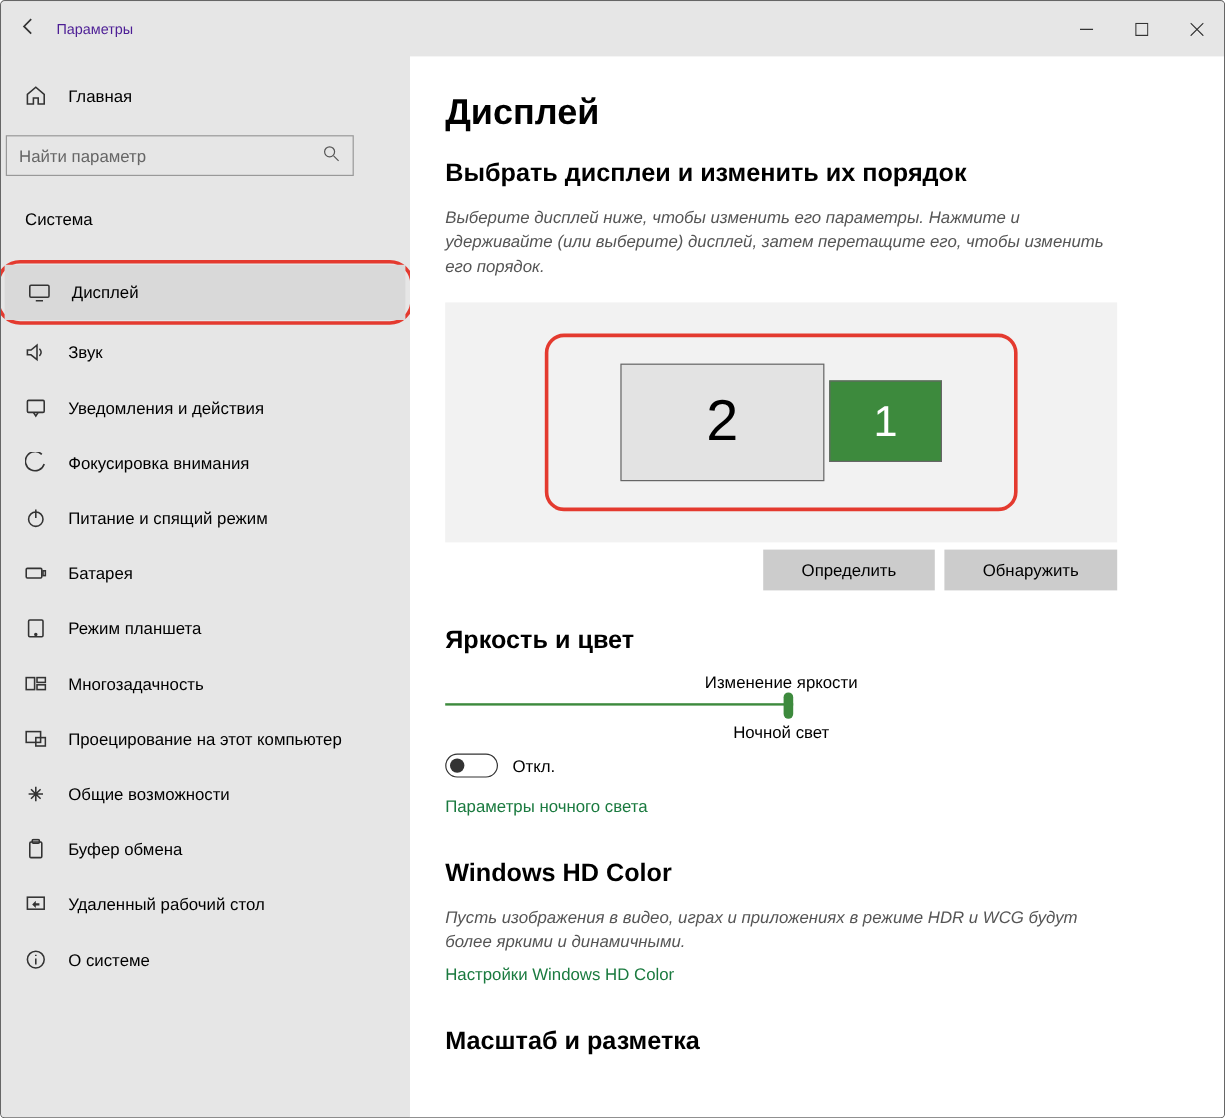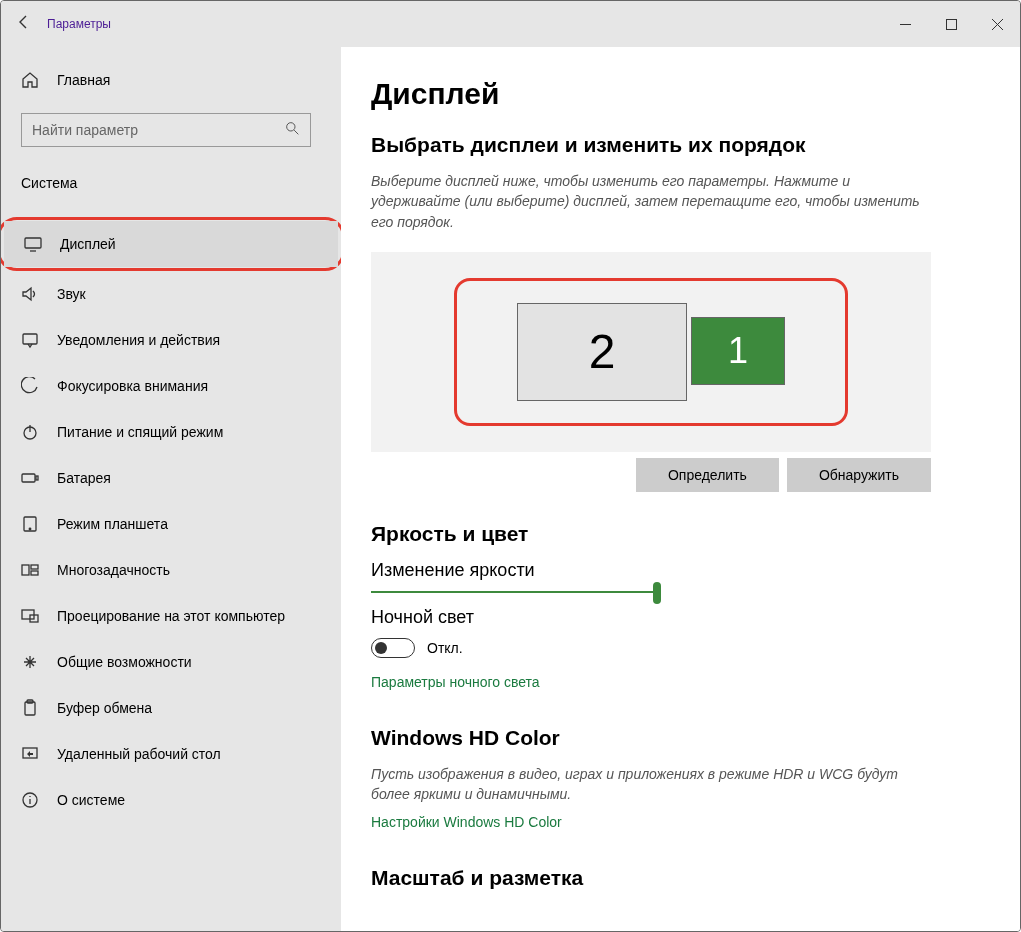--- a/index.html
+++ b/index.html
@@ -47,21 +47,21 @@
   }
   .content-inner { padding: 0 30px 30px 30px; max-width: 620px; }
 
   
   .home-row {
     display: flex; align-items: center;
     padding: 10px 20px 10px 20px;
     gap: 18px;
     text-align: right;
   }
-  .search-wrap { padding: 14px 20px 6px 20px; }
+  .search-wrap { padding: 14px 20px 6px 4px; }
   .search {
     width: 290px;
     height: 34px;
     border: 1px solid #999;
     background: #e6e6e6;
     display: flex; align-items: center;
     padding: 0 10px;
     justify-content: space-between;
   }
   .search input {
@@ -114,21 +114,21 @@
     font-size: 48px; font-weight: 300;
   }
   .monitor.m2 { width: 170px; height: 98px; background: #e3e3e3; color:#000;}
   .monitor.m1 { width: 94px; height: 68px; background: #3d8a3d; color:#fff; margin-left: 4px; margin-top:-2px; font-size:36px;}
   .btn-row { display:flex; justify-content:flex-end; gap:8px; margin-top:6px; }
   .gray-btn {
     background:#ccc; border:none; height:34px; padding:0 32px;
     font-size:14px; cursor:default;
   }
 
-  .field-label { font-size: 18px; margin: 14px 0 10px 0; }
+  .field-label { font-size: 14px; margin: 14px 0 10px 0; text-align: center; }
   .slider-track { width: 290px; height: 2px; background:#3d8a3d; position:relative; margin-bottom: 10px;}
   .slider-thumb { position:absolute; right:0; top:-9px; width:8px; height:22px; border-radius:4px; background:#3d8a3d; }
 
   .toggle-row { display:flex; align-items:center; gap:12px; margin: 6px 0 12px 0; }
   .toggle {
     width:44px; height:20px; border:1px solid #333; border-radius:10px;
     position:relative; background:#fff;
   }
   .toggle .knob { position:absolute; left:3px; top:3px; width:12px; height:12px; border-radius:50%; background:#333; }
 

